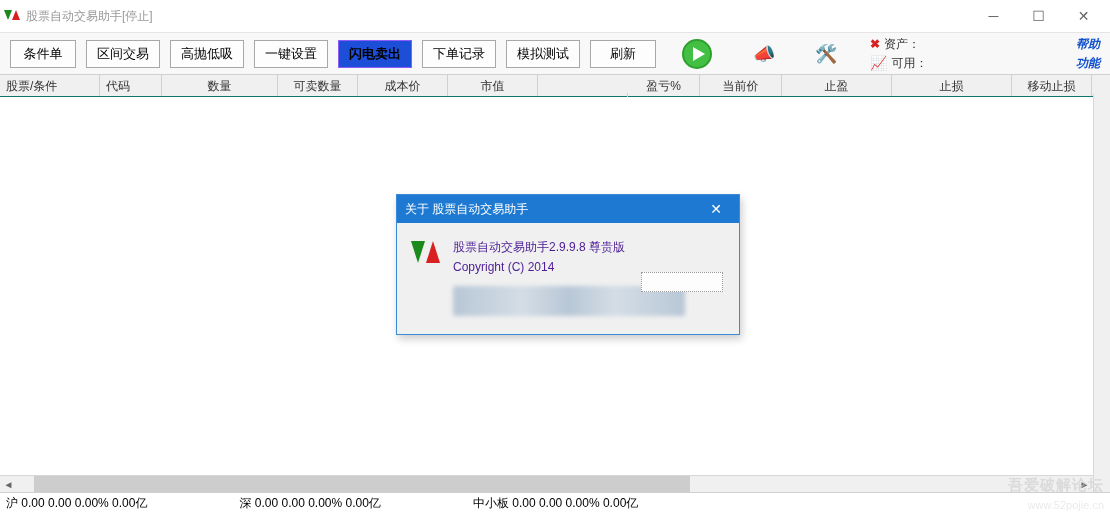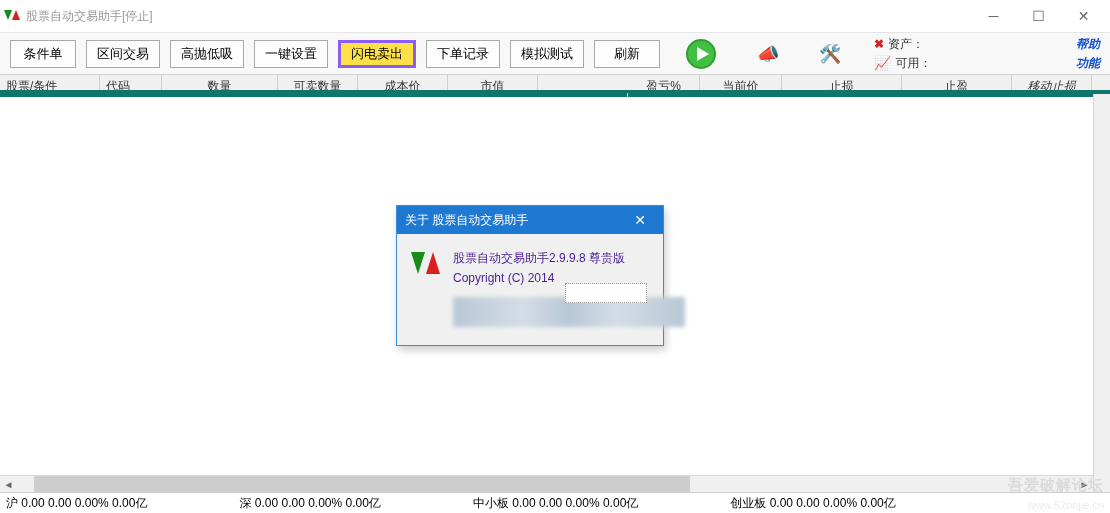--- a/index.html
+++ b/index.html
@@ -9,51 +9,51 @@
   .titlebar { height: 30px; background: #fff; border-bottom: 1px solid #e5e5e5; display: flex; align-items: center; padding: 16px 4px; color: #999; font-size: 12px; }
   .titlebar .app-icon { width: 16px; height: 16px; margin-right: 6px; position: relative; }
   .titlebar .app-icon .down { position: absolute; left: 0; top: 2px; width: 0; height: 0; border-left: 4px solid transparent; border-right: 4px solid transparent; border-top: 10px solid #1a8a1a; }
   .titlebar .app-icon .up { position: absolute; left: 8px; top: 2px; width: 0; height: 0; border-left: 4px solid transparent; border-right: 4px solid transparent; border-bottom: 10px solid #d82020; }
   .win-controls { margin-left: auto; display: flex; }
   .win-btn { width: 45px; height: 28px; display: flex; align-items: center; justify-content: center; color: #666; font-size: 14px; }
 
   
   .toolbar { height: 42px; display: flex; align-items: center; padding: 4px 10px; gap: 10px; border-bottom: 1px solid #d0d0d0; background: #f8f8f8; }
   .tb-btn { height: 28px; padding: 0 10px; font-size: 13px; background: #fdfdfd; border: 1px solid #a8a8a8; display: flex; align-items: center; justify-content: center; min-width: 66px; }
-  .tb-btn.selected { border: 3px solid #8b5cf6; background: #fde047; }
+  .tb-btn.selected { border: 1px solid #8b5cf6; background: #1d4ed8; font-weight: bold; }
   .play-icon { width: 30px; height: 30px; border-radius: 50%; background: #43c043; display: flex; align-items: center; justify-content: center; border: 2px solid #2ea02e; }
   .play-icon .tri { width: 0; height: 0; border-top: 7px solid transparent; border-bottom: 7px solid transparent; border-left: 12px solid #fff; margin-left: 3px; }
   .tool-icon { width: 26px; height: 24px; display: flex; align-items: center; justify-content: center; font-size: 18px; }
   .asset-block { display: flex; flex-direction: column; font-size: 12px; color: #333; gap: 2px; }
   .asset-row { display: flex; align-items: center; gap: 4px; }
   .x-icon { color: #d82020; font-weight: bold; }
   .chart-icon { color: #d82020; font-size: 14px; }
   .help-block { margin-left: auto; display: flex; flex-direction: column; align-items: flex-end; font-size: 12px; gap: 2px; font-style: italic; }
   .help-block span { color: #1050cc; font-weight: bold; }
 
   
-  .table-header { height: 22px; display: flex; background: #f0f0f0; border-bottom: 7px solid #0f766e; font-size: 12px; color: #333; }
+  .table-header { height: 22px; display: flex; background: #f0f0f0; border-bottom: 1px solid #0f766e; font-size: 12px; color: #333; }
   .th { border-right: 1px solid #d0d0d0; padding: 3px 6px; text-align: center; overflow: hidden; }
   .th.left { text-align: left; }
 
   
   .main-area { height: 398px; background: #fff; position: relative; overflow: hidden; }
 
   
   .vscroll { position: absolute; right: 0; top: 94px; bottom: 21px; width: 17px; background: #f0f0f0; border-left: 1px solid #d8d8d8; }
   .hscroll { position: absolute; left: 0; right: 17px; bottom: 21px; height: 17px; background: #f0f0f0; border-top: 1px solid #d8d8d8; display: flex; }
   .hscroll-thumb { width: 60%; height: 100%; background: #cdcdcd; margin-left: 17px; }
   .scroll-arrow { width: 17px; height: 17px; background: #f0f0f0; display: flex; align-items: center; justify-content: center; font-size: 10px; color: #666; }
 
   
   .statusbar { position: absolute; left: 0; right: 0; bottom: 0; height: 21px; background: #fff; border-top: 1px solid #d0d0d0; display: flex; align-items: center; font-size: 12px; padding: 0 6px; gap: 6px; }
   .stat-group { white-space: nowrap; }
 
   
-  .dialog { position: absolute; left: 396px; top: 205px; width: 268px; background: #f0f0f0; border: 1px solid #3b8bd8; box-shadow: 2px 4px 8px rgba(0,0,0,.2); }
+  .dialog { position: absolute; left: 396px; top: 194px; width: 344px; background: #f0f0f0; border: 1px solid #3b8bd8; box-shadow: 2px 4px 8px rgba(0,0,0,.2); }
   .dialog-title { height: 28px; background: #1d79d2; color: #fff; font-size: 12px; display: flex; align-items: center; padding: 0 8px; }
   .dialog-close { margin-left: auto; width: 30px; text-align: center; color: #fff; font-size: 14px; }
   .dialog-body { padding: 14px 14px 18px 14px; display: flex; gap: 12px; }
   .big-icon { width: 30px; height: 28px; position: relative; flex-shrink: 0; margin-top: 2px; }
   .big-icon .down { position: absolute; left: 0; top: 2px; width: 0; height: 0; border-left: 7px solid transparent; border-right: 7px solid transparent; border-top: 22px solid #1a8a1a; }
   .big-icon .up { position: absolute; left: 15px; top: 2px; width: 0; height: 0; border-left: 7px solid transparent; border-right: 7px solid transparent; border-bottom: 22px solid #d82020; }
   .dialog-text { font-size: 12px; color: #4c1d95; line-height: 1.7; }
   .blurred { margin-top: 8px; height: 30px; width: 232px; background: linear-gradient(90deg,#b8c7d6,#d4dde6 30%,#b8c7d6 50%,#d4dde6 70%, #b8c7d6); filter: blur(2px); border-radius: 2px; }
   .ok-btn { position: absolute; right: 16px; bottom: 42px; width: 82px; height: 20px; border: 1px dotted #999; background: #fdfdfd; }
 
@@ -115,42 +115,41 @@
 <div class="table-header" id="thead">
     <div class="th left" style="width: 100px;">股票/条件</div>
     <div class="th left" style="width: 62px;">代码</div>
     <div class="th" style="width: 116px;">数量</div>
     <div class="th" style="width: 80px;">可卖数量</div>
     <div class="th" style="width: 90px;">成本价</div>
     <div class="th" style="width: 90px;">市值</div>
     <div class="th" style="width: 90px; margin-top: 18px;">盈亏</div>
     <div class="th" style="width: 72px;">盈亏%</div>
     <div class="th" style="width: 82px;">当前价</div>
+    <div class="th" style="width: 110px;">止盈</div>
     <div class="th" style="width: 120px;">止损</div>
-    <div class="th" style="width: 110px;">止盈</div>
-    <div class="th" style="width: 80px; font-style: italic;">移动止损</div>
+    <div class="th" style="width: 80px;">移动止损</div>
   </div>
 
 <div class="main-area"></div>
 
 <div class="vscroll"></div>
 <div class="hscroll">
   <div class="scroll-arrow">◄</div>
   <div class="hscroll-thumb"></div>
   <div class="scroll-arrow" style="margin-left:auto">►</div>
 </div>
 
 <div class="statusbar" id="statusbar">
     <span class="stat-group">沪  0.00  0.00  0.00%  0.00亿</span>
     <span style="width: 80px; display: inline-block;"></span>
     <span class="stat-group">深  0.00  0.00  0.00%  0.00亿</span>
     <span style="width: 80px; display: inline-block;"></span>
     <span class="stat-group">中小板  0.00  0.00  0.00%  0.00亿</span>
     <span style="width: 80px; display: inline-block;"></span>
-    <span class="stat-group">创业板  0.00  0.00  0.00%  0.00亿</span>
   </div>
 
 <div class="dialog">
   <div class="dialog-title">
     <span>关于 股票自动交易助手</span>
     <div class="dialog-close">✕</div>
   </div>
   <div class="dialog-body">
     <div class="big-icon">
         <div class="down"></div>

